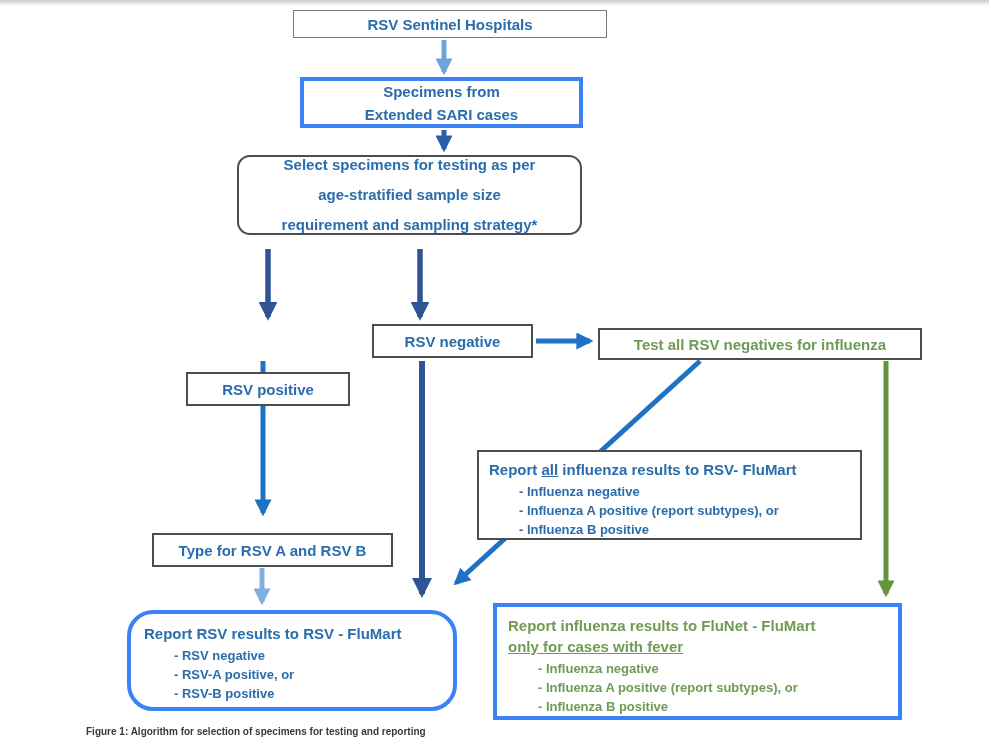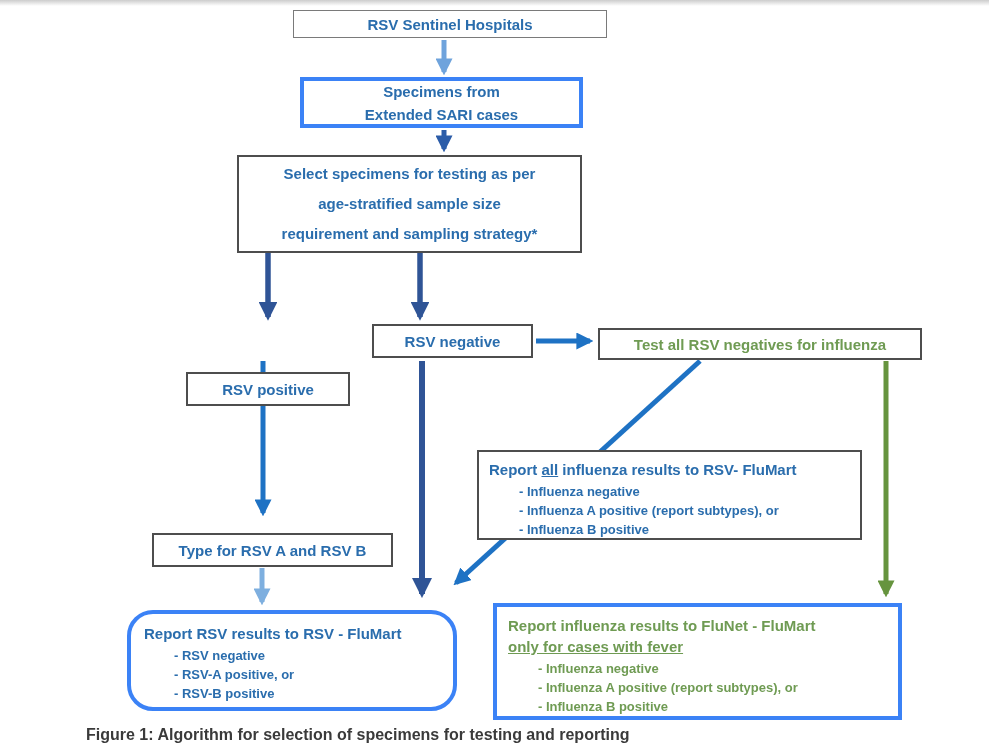--- a/index.html
+++ b/index.html
@@ -13,21 +13,21 @@
         color:#2a6dad;font-weight:600;font-size:15px;line-height:21px;text-align:left;}
   .thin{border:1px solid #7a7a7a;}
   .mid{border:2px solid #4d4d4d;}
   .dark{border:4px solid #3b82f6;}
   .roomy{line-height:30px;}
   .leftalign{align-items:flex-start;justify-content:flex-start;text-align:left;}
   .bx-heading{font-size:15px;line-height:21px;padding:0 0 2px 0;}
   .bullet{font-size:13px;line-height:19px;font-weight:600;}
   .green-text{color:#6f9b53;}
   .u{text-decoration:underline;}
-  .caption{position:absolute;z-index:2;font-size:16px;font-weight:700;color:#3a3a3a;}
+  .caption{position:absolute;z-index:2;font-size:10px;font-weight:700;color:#3a3a3a;}
 </style>
 </head>
 <body>
 
 <div class="stage">
   <div class="top-fade"></div>
 
   <svg class="arrows" width="989" height="751" viewBox="0 0 989 751">
     <defs>
       <marker id="mk-light" viewBox="0 0 10 10" refX="8" refY="5" markerWidth="3.4" markerHeight="3.4" orient="auto">
@@ -64,21 +64,21 @@
 
   <div class="fbox thin" style="left:293px;top:10px;width:314px;height:28px;">
     <span>RSV Sentinel Hospitals</span>
   </div>
 
   <div class="fbox dark" style="left:300px;top:77px;width:283px;height:51px;line-height:23px;">
     <span>Specimens from</span>
     <span>Extended SARI cases</span>
   </div>
 
-  <div class="fbox mid roomy" style="left:237px;top:155px;width:345px;height:98px;">
+  <div class="fbox mid roomy" style="left:237px;top:155px;width:345px;height:80px;border-radius:13px;">
     <span>Select specimens for testing as per</span>
     <span>age-stratified sample size</span>
     <span>requirement and sampling strategy*</span>
   </div>
 
   <div class="fbox mid" style="left:186px;top:324px;width:164px;height:34px;margin-top:48px;">
     <span>RSV positive</span>
   </div>
 
   <div class="fbox mid" style="left:372px;top:324px;width:161px;height:34px;">

